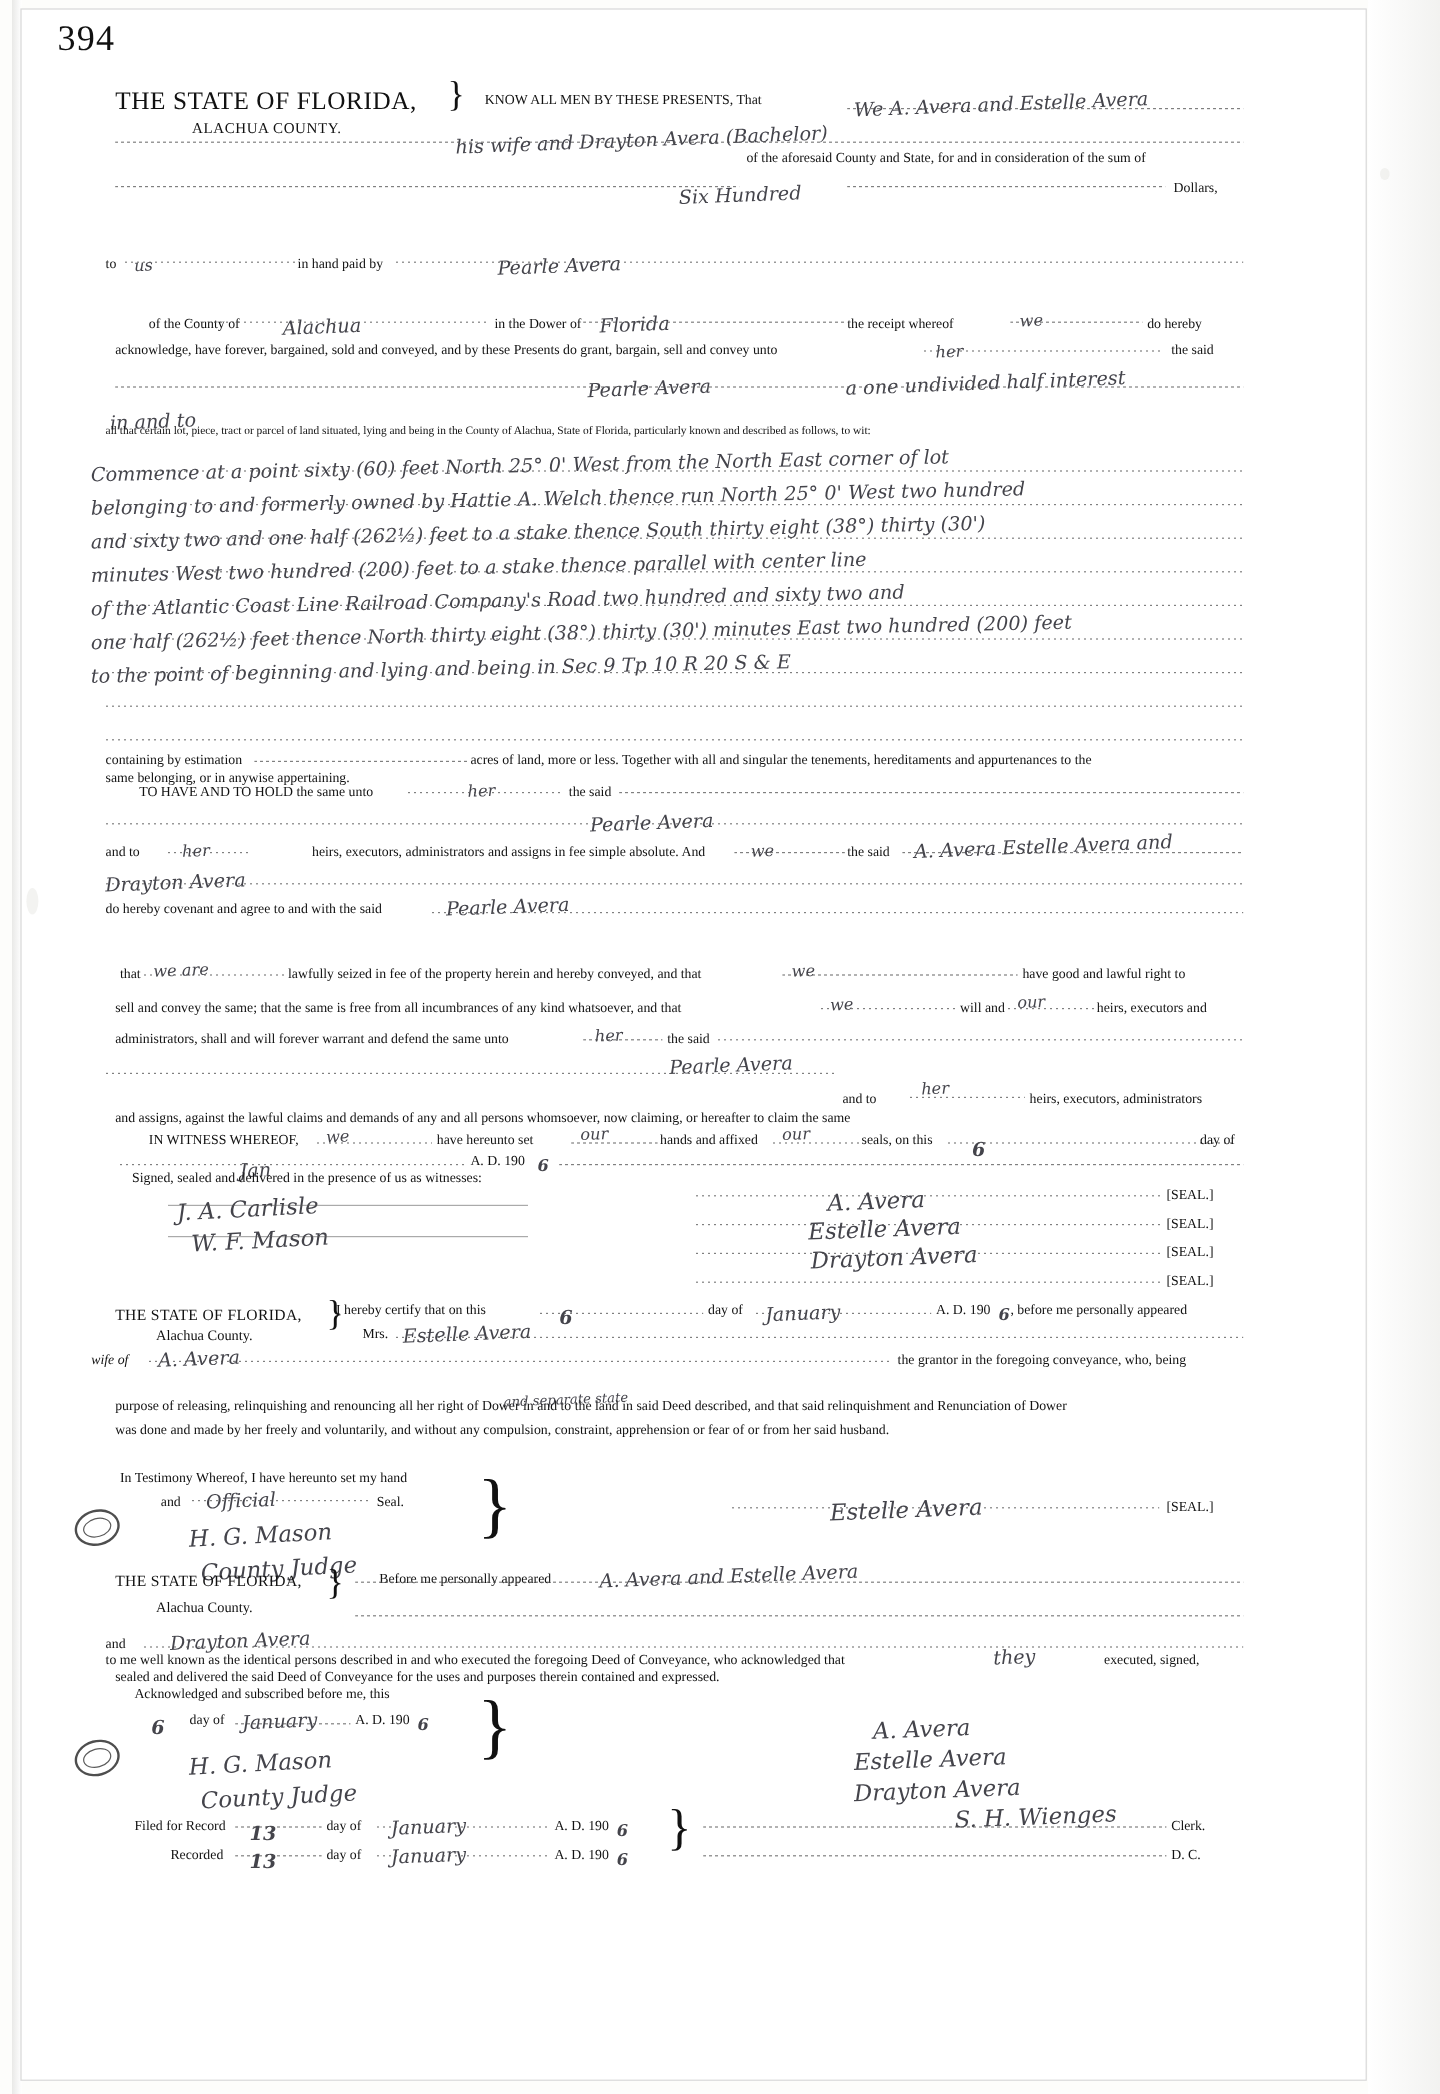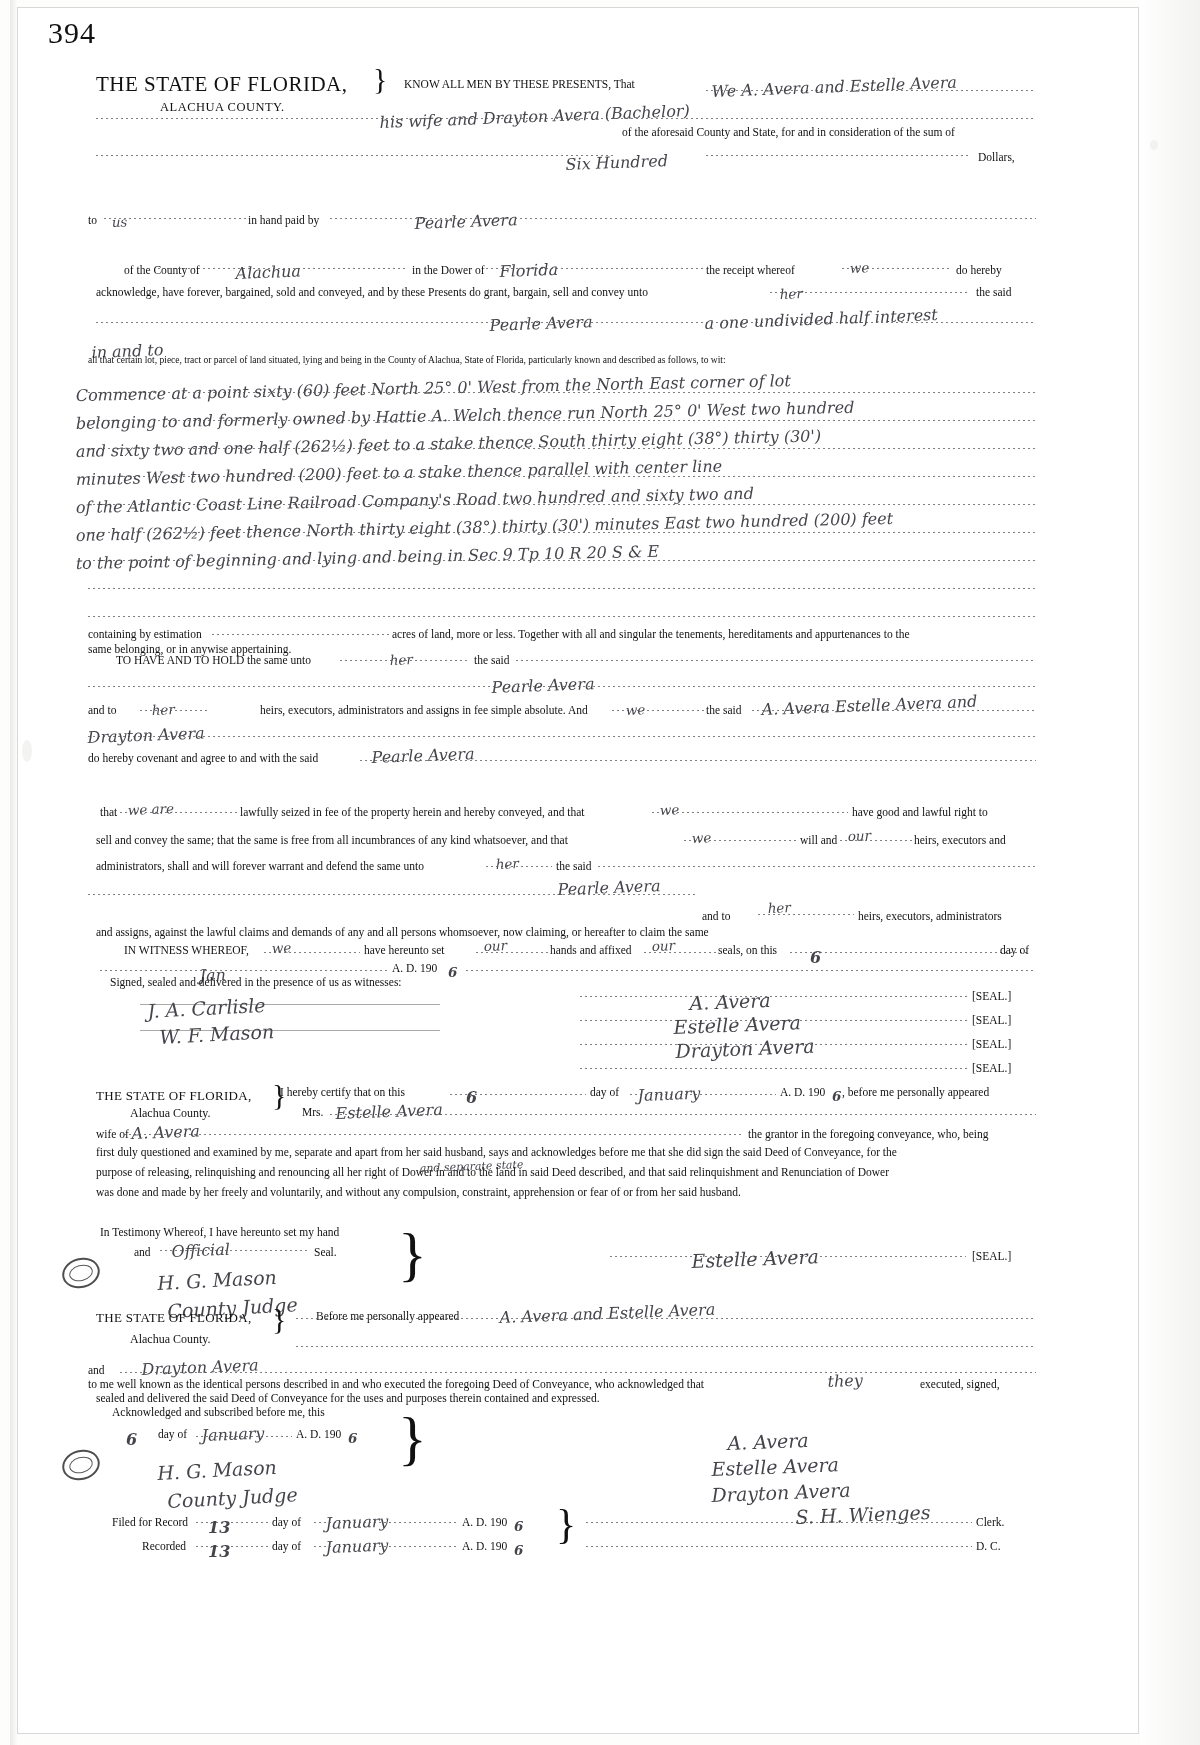--- a/index.html
+++ b/index.html
@@ -255,26 +255,25 @@
   <div class="hw md tilt" style="left:638px;top:1086px;">January</div>
   <div class="rule" style="left:630px;top:1094px;width:146px;"></div>
   <div class="pt" style="left:780px;top:1086px;">A. D. 190</div>
   <div class="hw sm b" style="left:832px;top:1088px;">6</div>
   <div class="pt" style="left:842px;top:1086px;">, before me personally appeared</div>
 
   <div class="pt" style="left:302px;top:1106px;">Mrs.</div>
   <div class="hw md tilt" style="left:336px;top:1104px;">Estelle Avera</div>
   <div class="rule" style="left:330px;top:1114px;width:706px;"></div>
 
-  <div class="pt" style="left:96px;top:1128px;">wife of</div>
+  <div class="pt" style="left:76px;top:1128px;font-style:italic;">wife of</div>
   <div class="hw md tilt" style="left:132px;top:1124px;">A. Avera</div>
   <div class="rule" style="left:124px;top:1134px;width:620px;"></div>
   <div class="pt" style="left:748px;top:1128px;">the grantor in the foregoing conveyance, who, being</div>
 
-  <div class="pt" style="left:96px;top:1146px;">first duly questioned and examined by me, separate and apart from her said husband, says and acknowledges before me that she did sign the said Deed of Conveyance, for the</div>
   <div class="pt" style="left:96px;top:1166px;">purpose of releasing, relinquishing and renouncing all her right of Dower in and to the land in said Deed described, and that said relinquishment and Renunciation of Dower</div>
   <div class="hw sm tilt" style="left:420px;top:1162px;font-size:11px;">and separate state</div>
   <div class="pt" style="left:96px;top:1186px;">was done and made by her freely and voluntarily, and without any compulsion, constraint, apprehension or fear of or from her said husband.</div>
 
   <div class="pt" style="left:100px;top:1226px;">In Testimony Whereof, I have hereunto set my hand</div>
   <div class="pt" style="left:134px;top:1246px;">and</div>
   <div class="hw md tilt" style="left:172px;top:1242px;">Official</div>
   <div class="rule" style="left:160px;top:1250px;width:150px;"></div>
   <div class="pt" style="left:314px;top:1246px;">Seal.</div>
   <div class="brace" style="left:398px;top:1220px;font-size:60px;">}</div>

